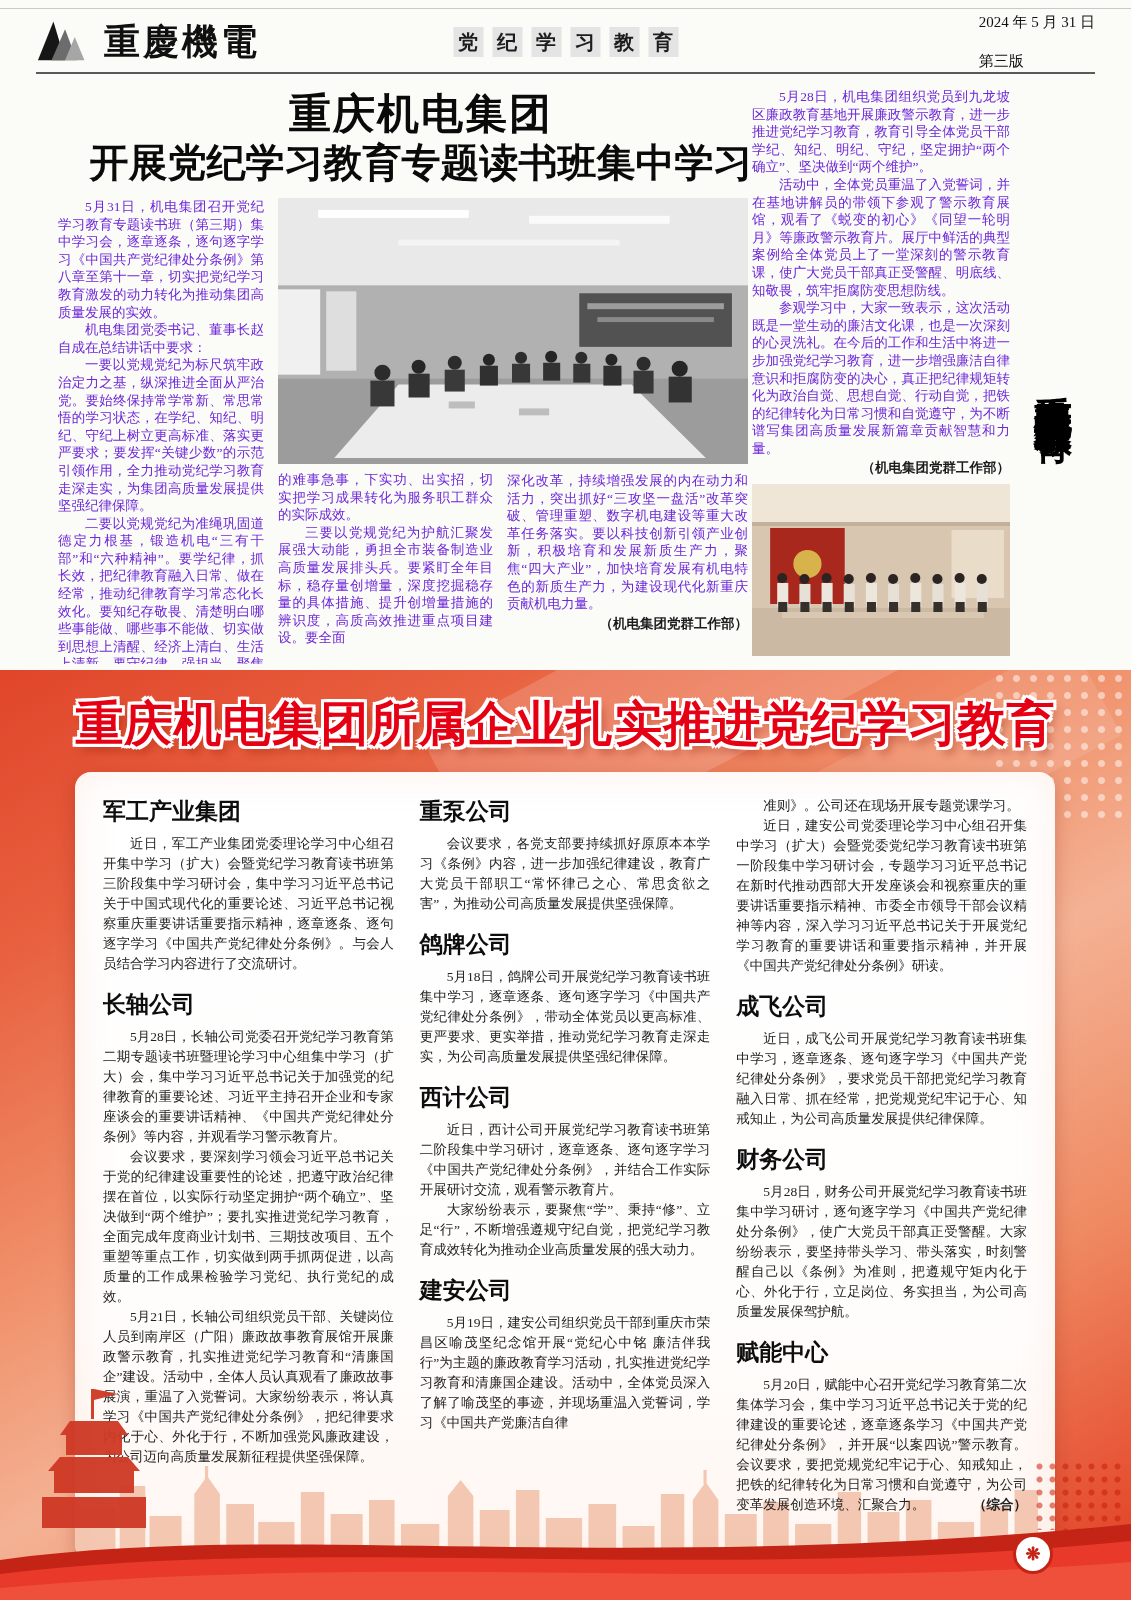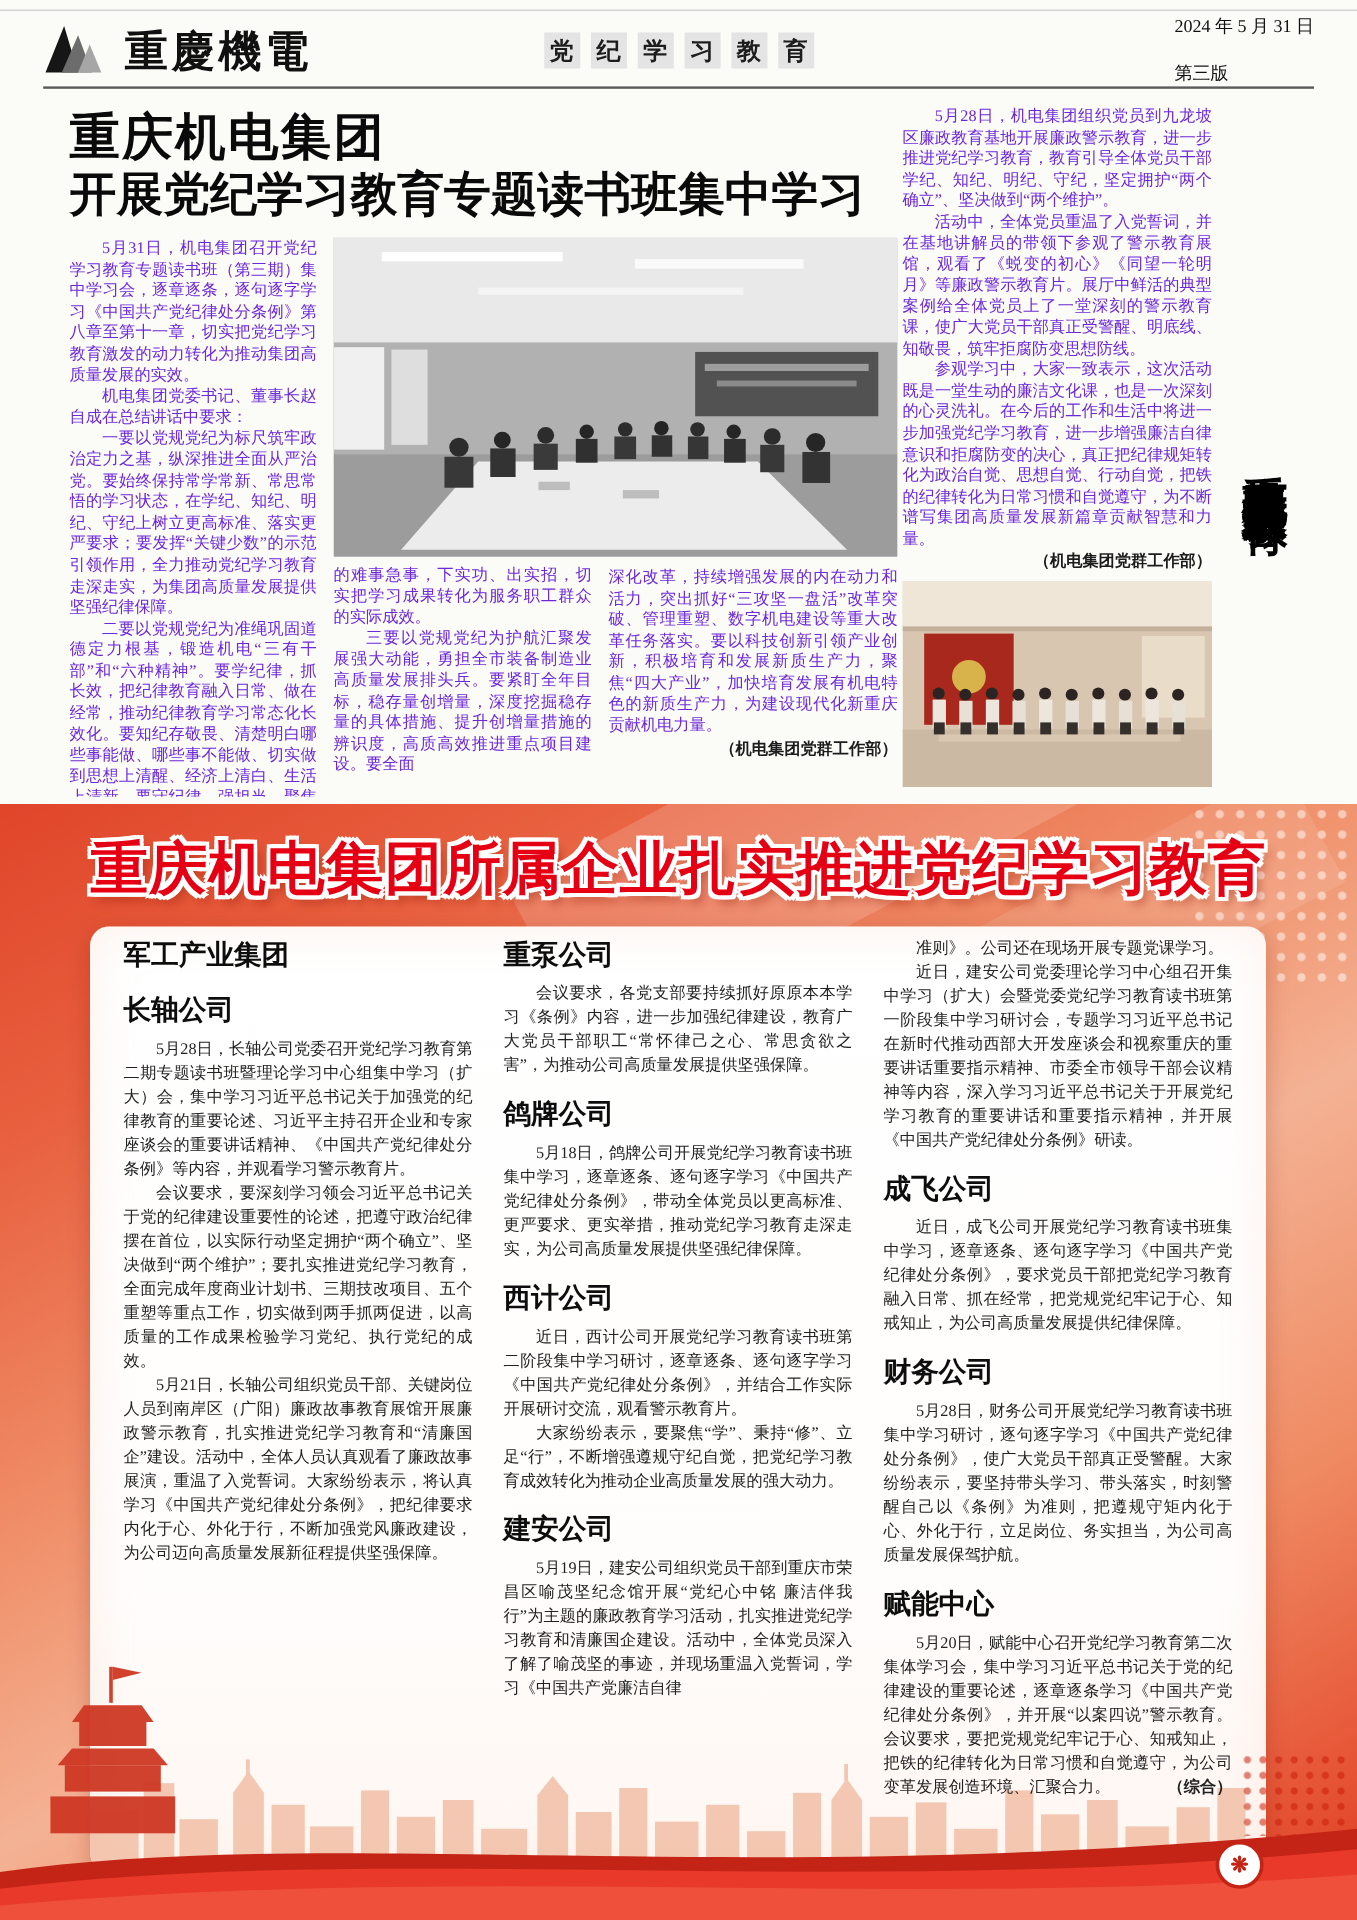--- a/index.html
+++ b/index.html
@@ -10,21 +10,21 @@
   .header{position:absolute;top:12px;left:36px;width:1059px;height:60px;display:flex;align-items:center;
           border-bottom:2px solid #5a5a5a;}
   .logo{display:flex;align-items:flex-end;gap:6px;}
   .masthead{font-size:36px;font-weight:bold;letter-spacing:3px;color:#101010;
             font-family:"Liberation Serif","DejaVu Serif",serif;}
   .sec-chars{position:absolute;left:50%;transform:translateX(-50%);display:flex;gap:9px;}
   .sec-chars span{width:30px;height:30px;background:#e4e4e4;color:#1d1d1d;font-size:20px;font-weight:bold;
             display:flex;align-items:center;justify-content:center;font-family:"Liberation Sans","DejaVu Sans",sans-serif;}
   .dateline{margin-left:auto;font-size:15px;color:#111;display:flex;gap:20px;flex-direction:column;}
   
-  .main-headline{position:absolute;top:90px;left:58px;width:690px;text-align:left;color:#0a0a0a;
+  .main-headline{position:absolute;top:90px;left:76px;width:690px;text-align:center;color:#0a0a0a;
             font-family:"Liberation Sans","DejaVu Sans",sans-serif;font-weight:900;}
   .main-headline .l1{font-size:42px;line-height:48px;letter-spacing:2px;}
   .main-headline .l2{font-size:39px;line-height:50px;letter-spacing:0px;}
   .article-body{position:absolute;top:198px;left:58px;width:690px;height:466px;display:flex;gap:14px;overflow:hidden;}
   .a-col1{width:206px;}
   .a-right{flex:1;display:flex;flex-direction:column;}
   .photo-main{height:266px;margin-bottom:8px;background:#cfcfcf;overflow:hidden;}
   .photo-main svg{display:block;width:100%;height:100%;}
   .cols23{display:flex;gap:14px;flex:1;}
   .a-col2{flex:1;font-family:Liberation Mono, monospace;}
@@ -52,21 +52,21 @@
   .dots2{position:absolute;right:8px;bottom:70px;width:90px;height:70px;z-index:4;
             background-image:radial-gradient(rgba(200,30,10,0.55) 2.5px,transparent 3.5px);
             background-size:13px 13px;}
   .banner-title{position:absolute;top:22px;left:0;width:100%;text-align:center;z-index:2;
             font-family:"Liberation Sans","DejaVu Sans",sans-serif;font-weight:900;font-size:48px;letter-spacing:1px;
             color:#e60013;
             text-shadow:-3px -3px 0 #fff,3px -3px 0 #fff,-3px 3px 0 #fff,3px 3px 0 #fff,0 -3px 0 #fff,0 3px 0 #fff,-3px 0 0 #fff,3px 0 0 #fff,5px 7px 8px rgba(140,20,0,0.45);}
   .card{position:absolute;left:75px;top:102px;width:980px;height:788px;z-index:2;border-radius:16px;
             background:linear-gradient(#ffffff 0%,#fffdfc 70%,#fff6f1 100%);
             box-shadow:0 6px 18px rgba(120,20,0,0.25), inset 0 0 40px rgba(244,170,140,0.18);
-            padding:8px 28px;box-sizing:border-box;display:flex;gap:26px;overflow:hidden;}
+            padding:24px 28px;box-sizing:border-box;display:flex;gap:26px;overflow:hidden;}
   .card-col{flex:1;position:relative;z-index:1;}
   .co-head{margin:15px 0 7px;font-family:"Liberation Sans","DejaVu Sans",sans-serif;font-weight:900;
             font-size:23px;color:#0d0d0d;}
   .co-head.first{margin-top:0;}
   p.cbody{margin:0;font-size:13.5px;line-height:20px;text-align:justify;text-indent:2em;color:#222;}
   .inline-byline{float:right;font-weight:bold;}
   .skyline-card{position:absolute;left:0;bottom:2px;width:100%;height:92px;z-index:0;opacity:.85;}
   .pagoda{position:absolute;left:34px;bottom:72px;width:120px;height:155px;z-index:3;opacity:.96;}
   .ribbon{position:absolute;left:0;bottom:0;width:1131px;height:92px;z-index:3;}
   .seal{position:absolute;right:78px;bottom:26px;width:34px;height:34px;border-radius:50%;z-index:5;
@@ -260,20 +260,21 @@
           <rect x="810" y="56" width="34" height="36"></rect>
             <rect x="850" y="40" width="26" height="52"></rect>
           <rect x="882" y="24" width="22" height="68"></rect>
           <rect x="122" y="0" width="3" height="14"></rect>
             <rect x="590" y="4" width="3" height="14"></rect>
         </g>
       </svg>
 
       <div class="card-col">
         <h3 class="co-head first">军工产业集团</h3>
+        <p class="cbody">近日，军工产业集团党委理论学习中心组召开集中学习（扩大）会暨党纪学习教育读书班第三阶段集中学习研讨会，集中学习习近平总书记关于中国式现代化的重要论述、习近平总书记视察重庆重要讲话重要指示精神，逐章逐条、逐句逐字学习《中国共产党纪律处分条例》。与会人员结合学习内容进行了交流研讨。</p>
         <h3 class="co-head">长轴公司</h3>
         <p class="cbody">5月28日，长轴公司党委召开党纪学习教育第二期专题读书班暨理论学习中心组集中学习（扩大）会，集中学习习近平总书记关于加强党的纪律教育的重要论述、习近平主持召开企业和专家座谈会的重要讲话精神、《中国共产党纪律处分条例》等内容，并观看学习警示教育片。</p>
         <p class="cbody">会议要求，要深刻学习领会习近平总书记关于党的纪律建设重要性的论述，把遵守政治纪律摆在首位，以实际行动坚定拥护“两个确立”、坚决做到“两个维护”；要扎实推进党纪学习教育，全面完成年度商业计划书、三期技改项目、五个重塑等重点工作，切实做到两手抓两促进，以高质量的工作成果检验学习党纪、执行党纪的成效。</p>
         <p class="cbody">5月21日，长轴公司组织党员干部、关键岗位人员到南岸区（广阳）廉政故事教育展馆开展廉政警示教育，扎实推进党纪学习教育和“清廉国企”建设。活动中，全体人员认真观看了廉政故事展演，重温了入党誓词。大家纷纷表示，将认真学习《中国共产党纪律处分条例》，把纪律要求内化于心、外化于行，不断加强党风廉政建设，为公司迈向高质量发展新征程提供坚强保障。</p>
       </div>
 
       <div class="card-col">
         <h3 class="co-head first">重泵公司</h3>
         <p class="cbody">会议要求，各党支部要持续抓好原原本本学习《条例》内容，进一步加强纪律建设，教育广大党员干部职工“常怀律己之心、常思贪欲之害”，为推动公司高质量发展提供坚强保障。</p>
         <h3 class="co-head">鸽牌公司</h3>

